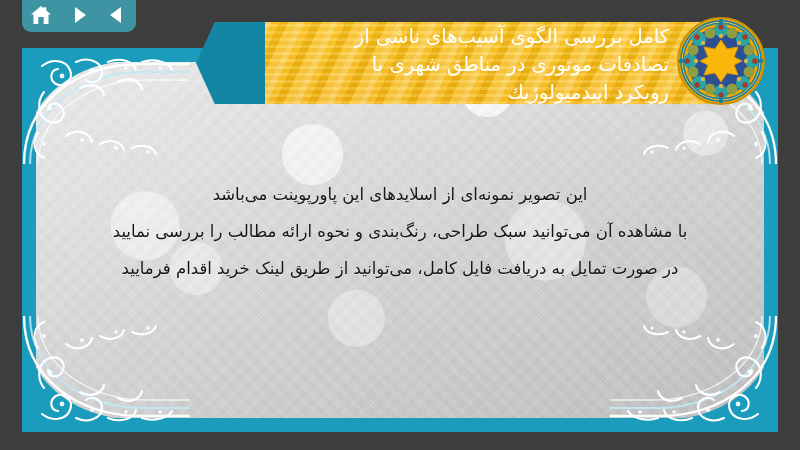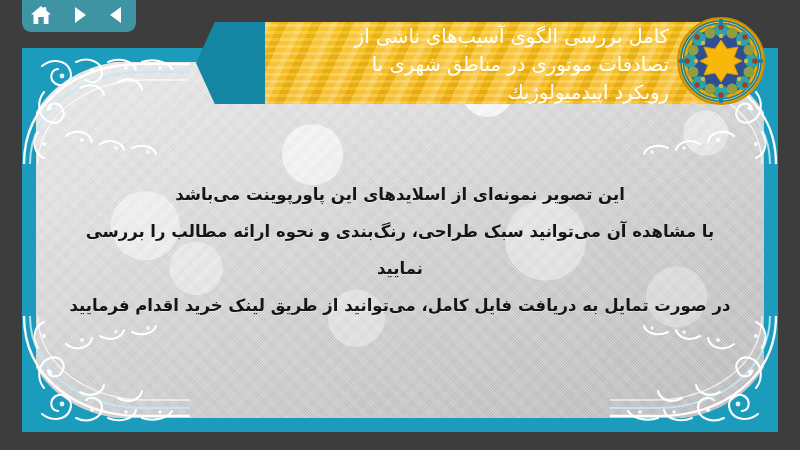--- a/index.html
+++ b/index.html
@@ -144,21 +144,21 @@
   
   #body-text {
     position: absolute;
     left: 40px; top: 128px; right: 40px;
     z-index: 20;
     direction: rtl;
     text-align: center;
     color: #151515;
     font-size: 16.5px;
     line-height: 37px;
-    font-weight: 700;
+    font-weight: 400;
     white-space: pre-line;
     text-shadow: 0 1px 0 rgba(255,255,255,.35);
   }
 </style>
 </head>
 <body>
 
 <div id="stage">
 
   <div id="nav-bar">

